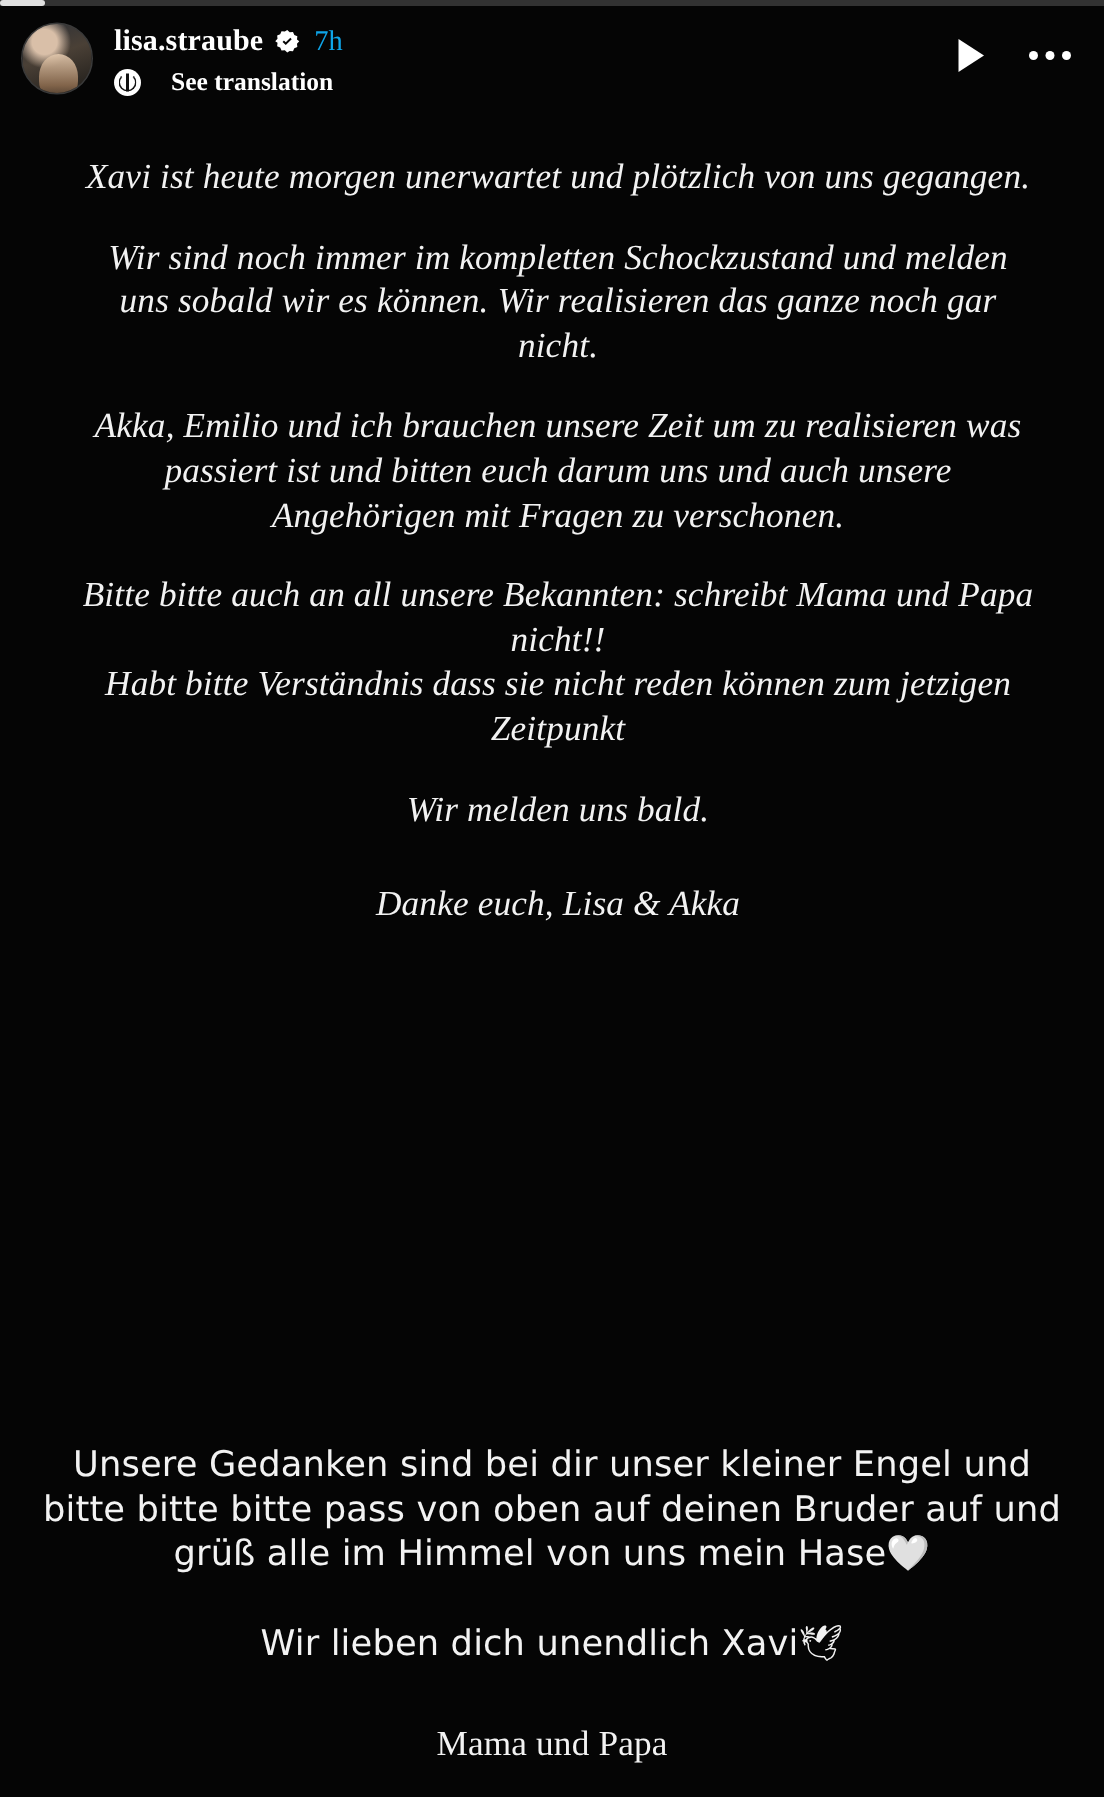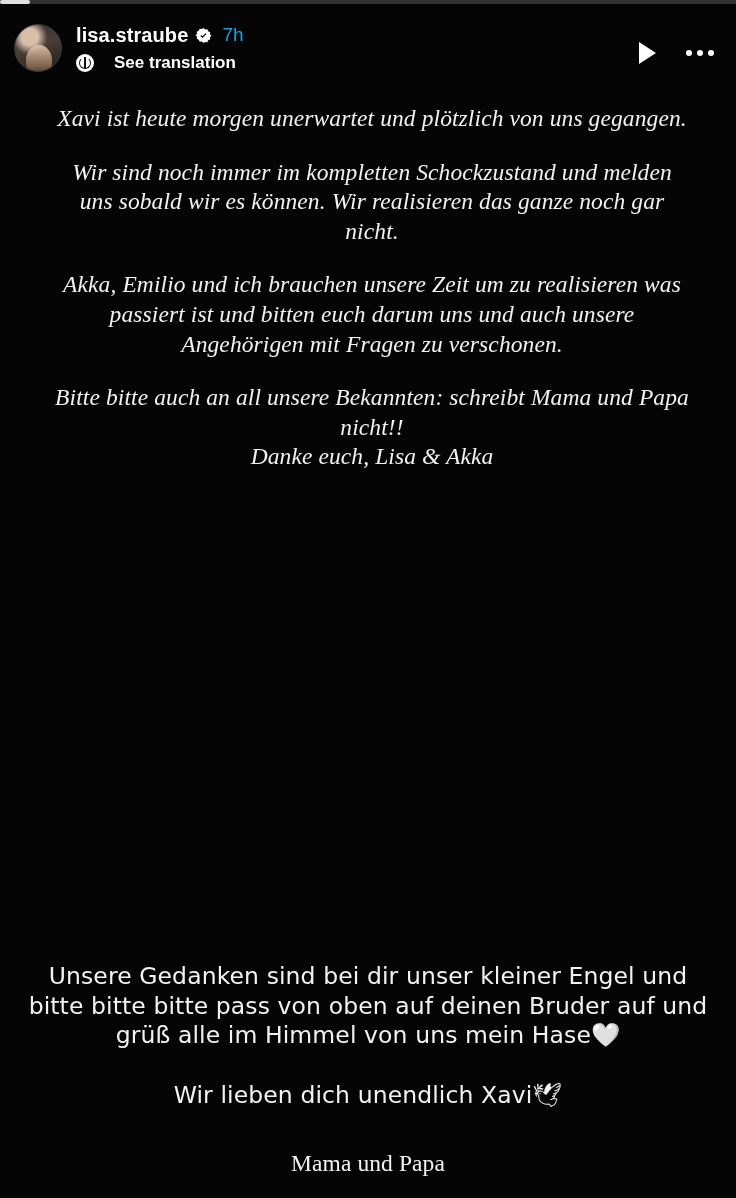--- a/index.html
+++ b/index.html
@@ -44,22 +44,23 @@
   }
 
   
   .header {
     position: absolute;
     top: 8px;
     left: 0;
     width: 736px;
     height: 72px;
     display: flex;
-    align-items: center;
+    align-items: flex-start;
     padding: 6px 16px 0 14px;
+    font-family: Liberation Serif, serif;
   }
   .avatar {
     width: 48px;
     height: 48px;
     border-radius: 50%;
     flex: 0 0 auto;
     margin-top: 1px;
     background:
       radial-gradient(circle at 32% 26%, #d9bfa8 0 18%, rgba(217,191,168,0) 38%),
       linear-gradient(160deg, #2b2f36 0%, #4a4036 45%, #1d1b18 100%);
@@ -242,20 +243,22 @@
         <i></i>
       </div>
     </div>
   </div>
 
   <div class="story-body">
     <p class="para">Xavi ist heute morgen unerwartet und plötzlich von uns gegangen.</p>
     <p class="para">Wir sind noch immer im kompletten Schockzustand und melden uns sobald wir es können. Wir realisieren das ganze noch gar nicht.</p>
     <p class="para">Akka, Emilio und ich brauchen unsere Zeit um zu realisieren was passiert ist und bitten euch darum uns und auch unsere Angehörigen mit Fragen zu verschonen.</p>
     <p class="para tight">Bitte bitte auch an all unsere Bekannten: schreibt Mama und Papa nicht!!</p>
+    <p class="para">Habt bitte Verständnis dass sie nicht reden können zum jetzigen Zeitpunkt</p>
+    <p class="para gap-lg">Wir melden uns bald.</p>
     <p class="para">Danke euch, Lisa &amp; Akka</p>
   </div>
 
   <div class="story-footer">
     <p class="para emoji">Unsere Gedanken sind bei dir unser kleiner Engel und bitte bitte bitte pass von oben auf deinen Bruder auf und grüß alle im Himmel von uns mein Hase🤍</p>
     <p class="para emoji">Wir lieben dich unendlich Xavi🕊</p>
     <p class="para">Mama und Papa</p>
   </div>
 
 </div>

